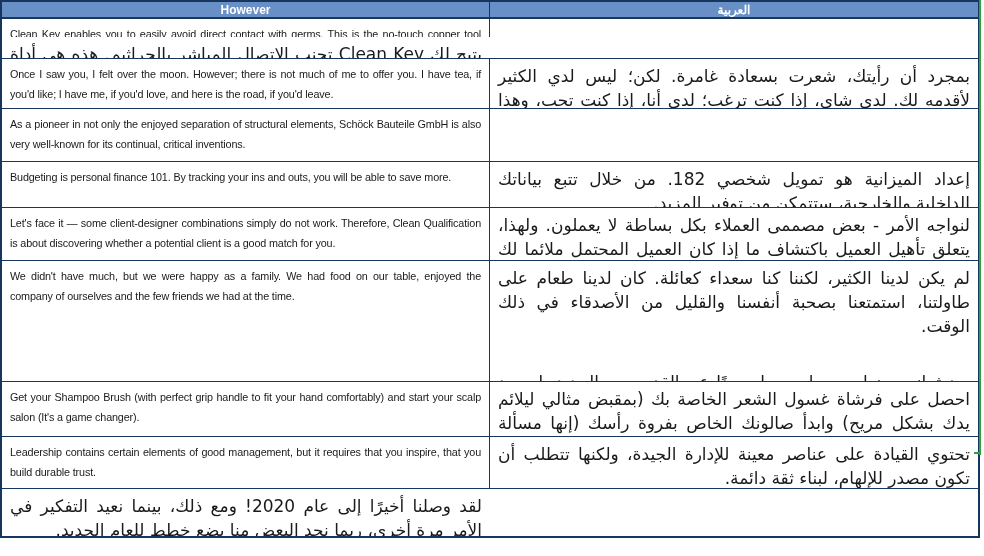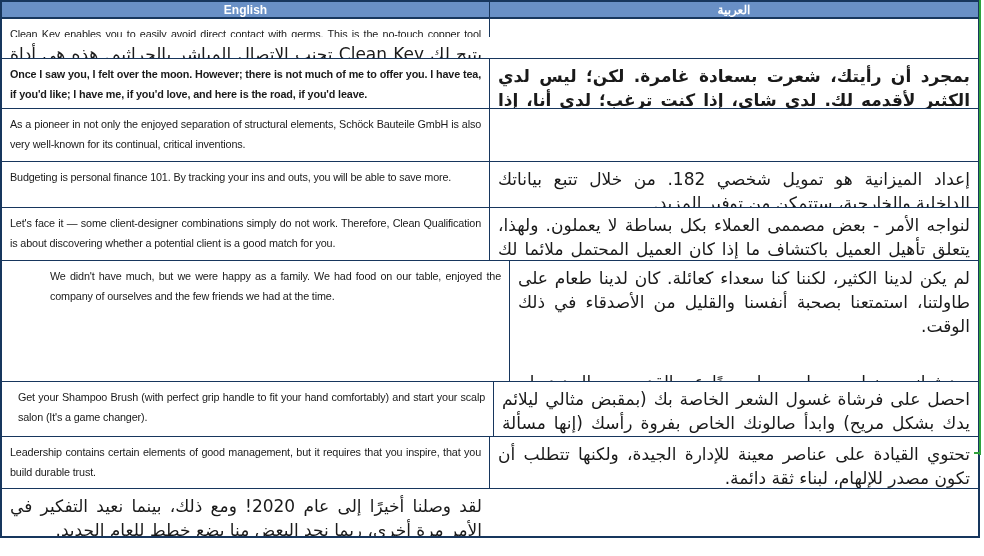--- a/index.html
+++ b/index.html
@@ -65,23 +65,23 @@
     font-family:"DejaVu Sans",sans-serif;
     font-size:17px;
     line-height:24px;
     text-align:justify;
     -moz-text-align-last:right;text-align-last:right;
   }
   .cell p{margin:0;}
   .cell.en p + p{margin-top:20px;}
   .cell.ar p + p{margin-top:32px;}
   
-  .r1{height:40px;flex-direction:column;} .r2{height:50px;font-weight:bold;} .r3{height:53px;}
-  .r4{height:46px;} .r5{height:53px;} .r6{height:121px;padding-left:40px;}
-  .r7{height:55px;padding-left:8px;} .r8{height:52px;} .r9{height:47px;}
+  .r1{height:40px;flex-direction:column;} .r2{height:50px;} .r3{height:53px;}
+  .r4{height:46px;} .r5{height:53px;} .r6{height:121px;}
+  .r7{height:55px;} .r8{height:52px;} .r9{height:47px;}
   .vrule{
     position:absolute;
     left:979px;top:0;
     width:2px;height:455px;
     background:var(--rule-green);
   }
   .vrule::after{
     content:"";
     position:absolute;
     left:-5px;bottom:1px;
@@ -90,21 +90,21 @@
   }
 </style>
 </head>
 <body>
 
 <div class="canvas">
 
   <div class="tbl">
 
     <div class="hrow">
-      <div class="hcell en">English</div>
+      <div class="hcell en">However</div>
       <div class="hcell ar">العربية</div>
     </div>
 
     <div class="row r1">
       <div class="cell en">
           <p>Clean Key enables you to easily avoid direct contact with germs. This is the no-touch copper tool you've been waiting for.</p>
         </div>
       <div class="cell ar" lang="ar">
           <p>يتيح لك Clean Key تجنب الاتصال المباشر بالجراثيم. هذه هي أداة عدم اللمس النحاسية التي كنت تنتظرها.</p>
         </div>

